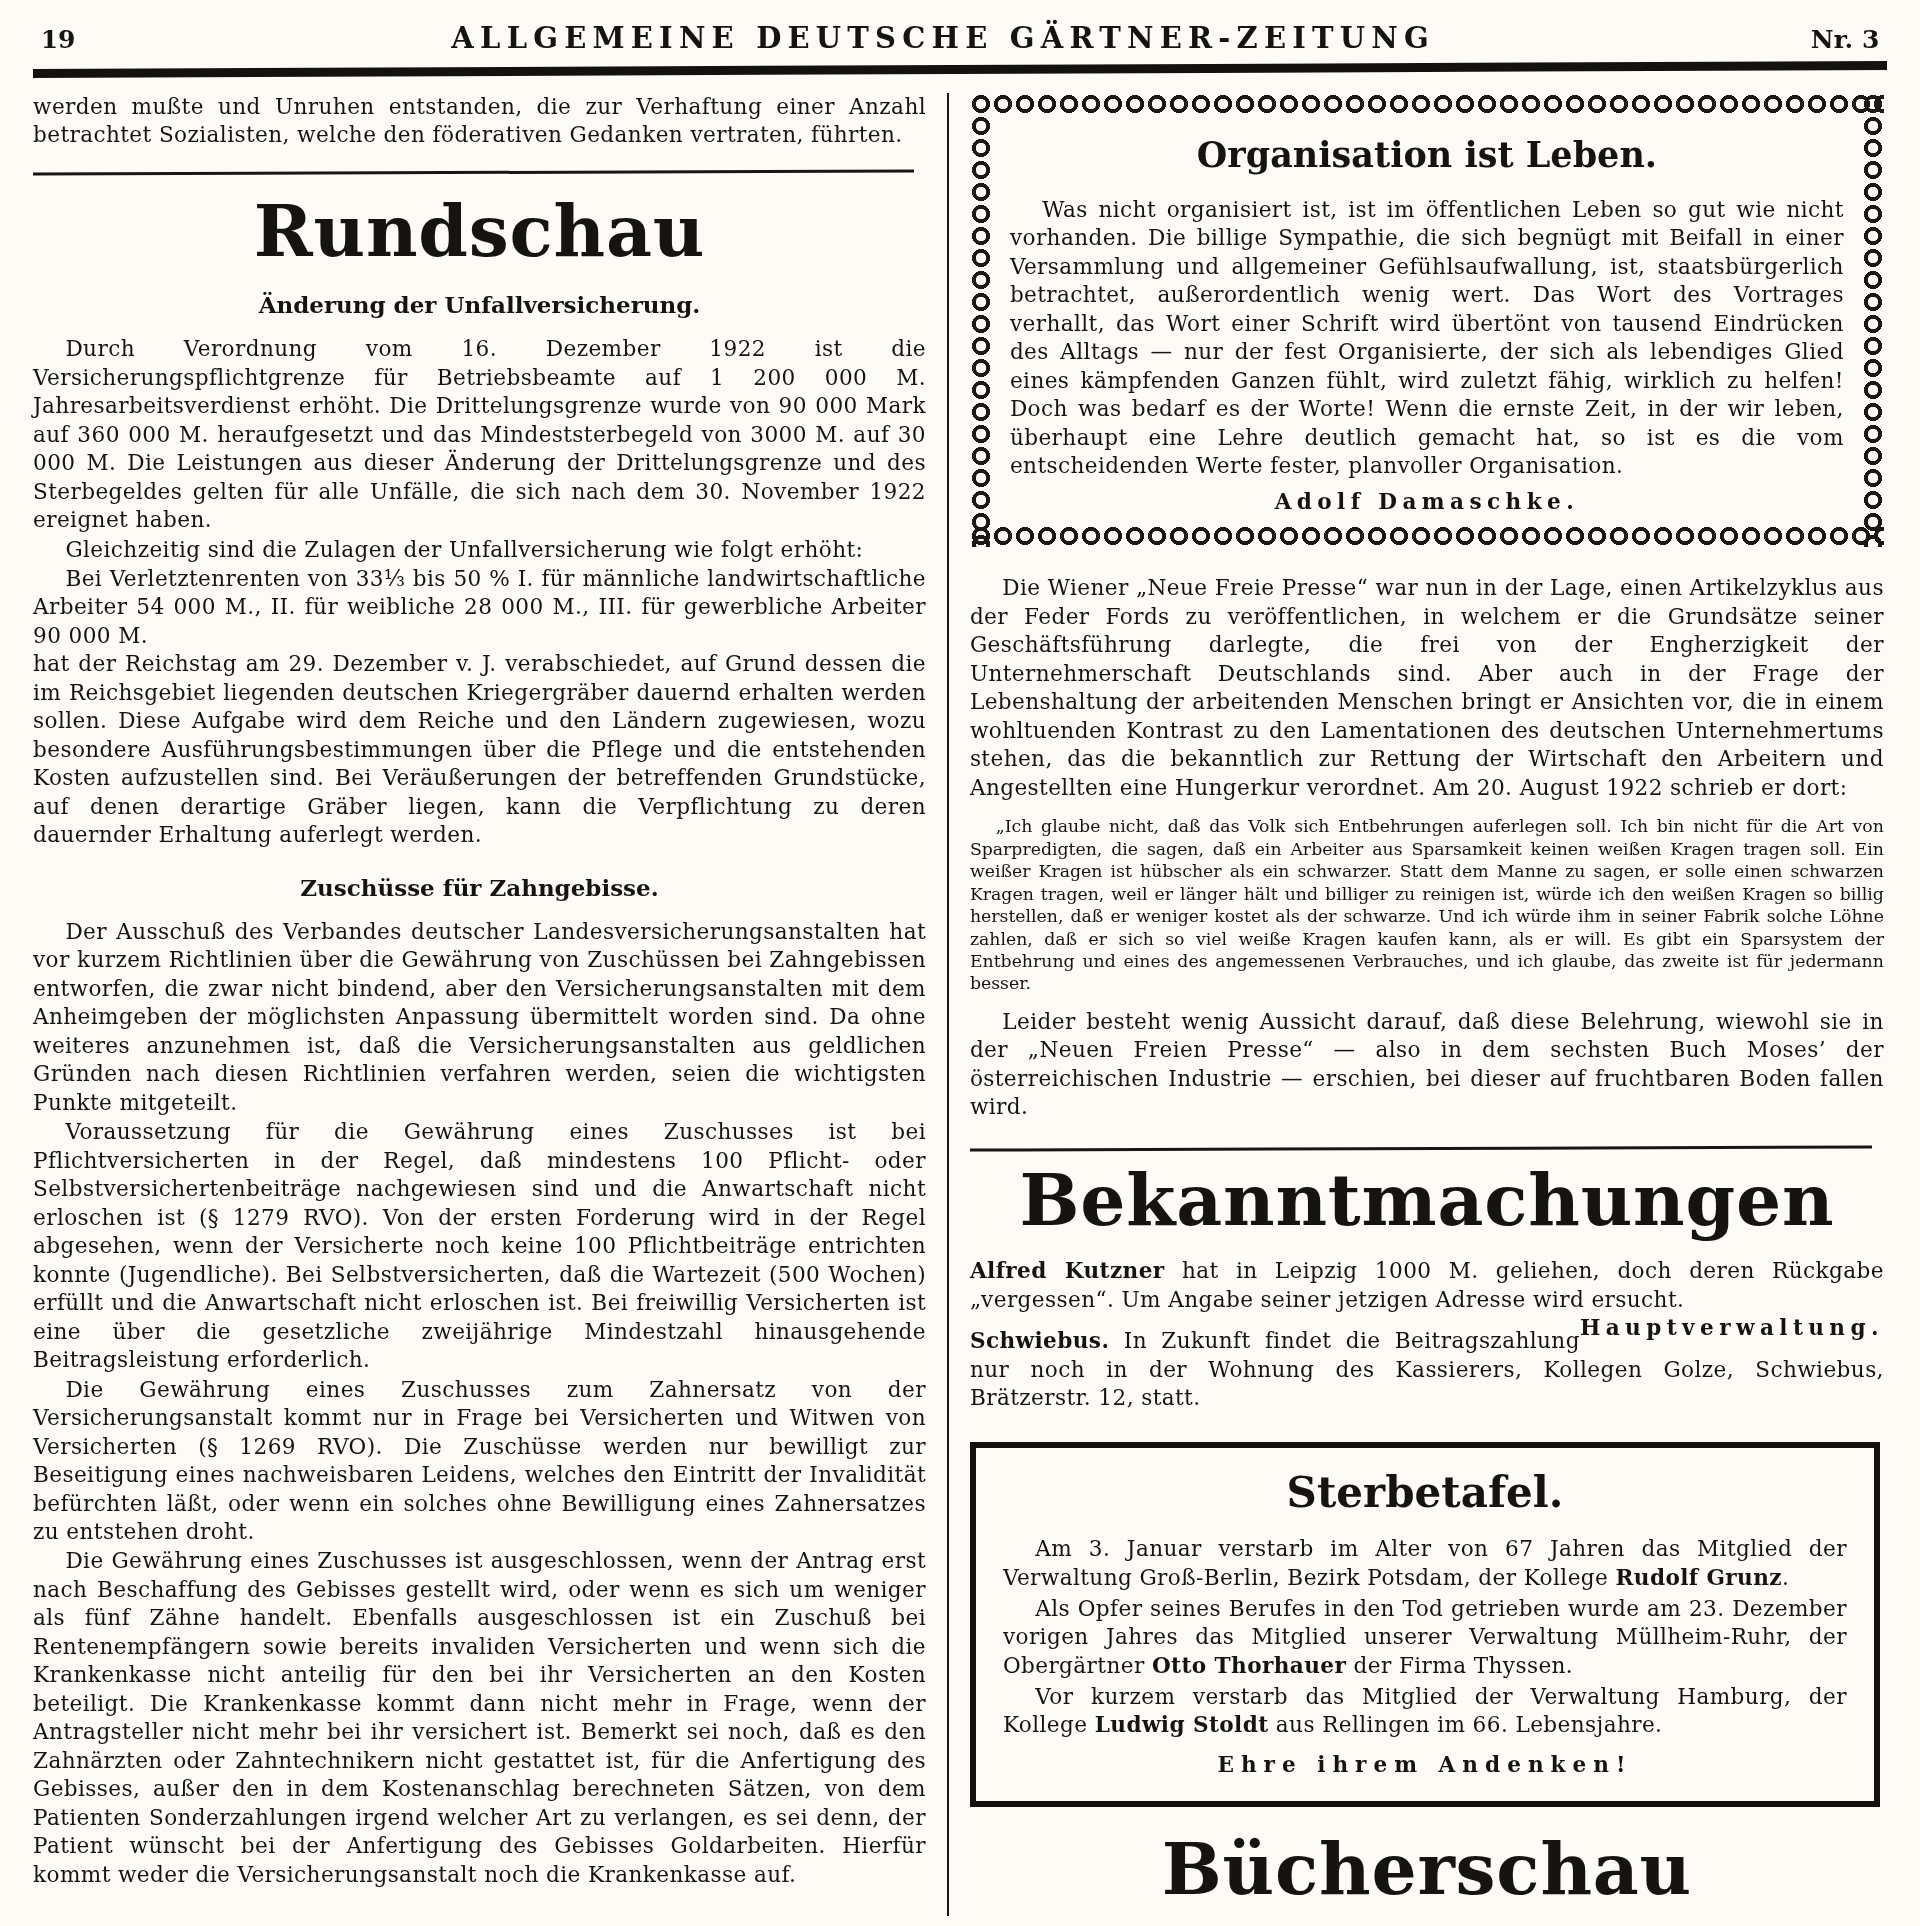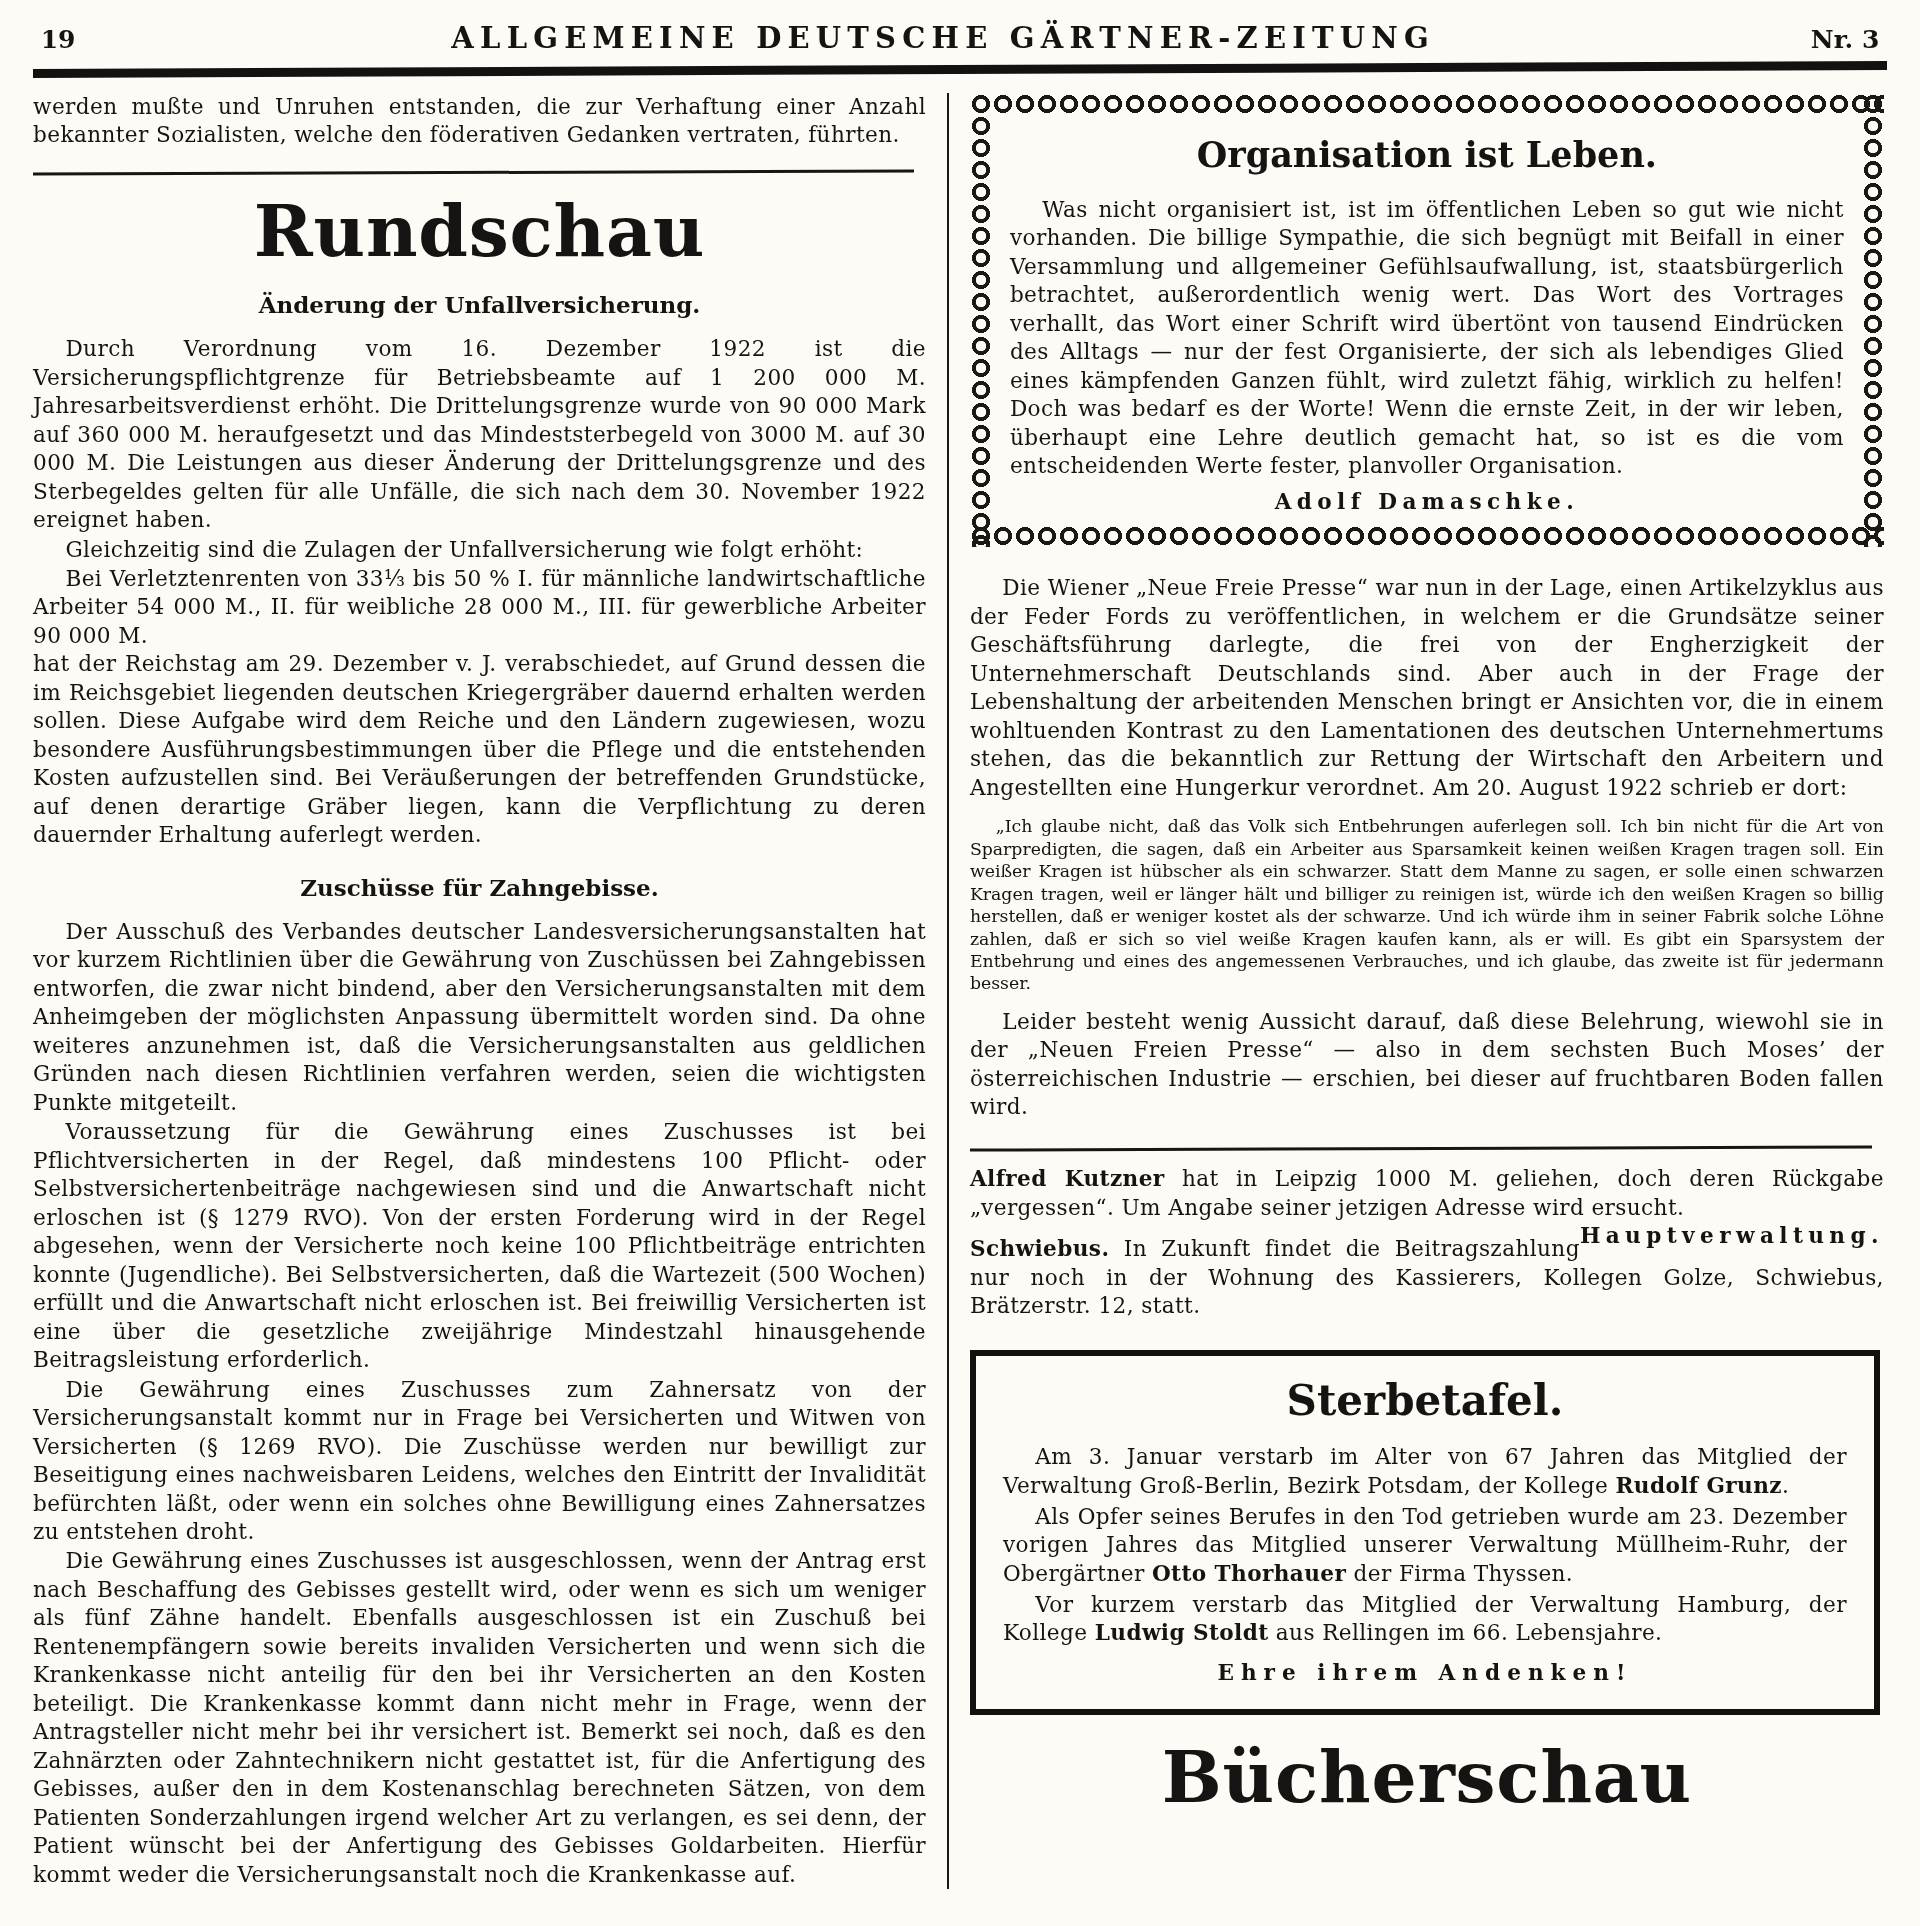--- a/index.html
+++ b/index.html
@@ -69,21 +69,21 @@
     <span class="pagenum">19</span>
     <span class="masthead-title">ALLGEMEINE DEUTSCHE GÄRTNER-ZEITUNG</span>
     <span class="issuenum">Nr. 3</span>
   </header>
   <div class="masthead-rule"></div>
 
   <main class="columns">
 
     <div class="col col-left">
 
-      <p class="body-text">werden mußte und Unruhen entstanden, die zur Verhaftung einer Anzahl bekannter Sozialisten, welche den föderativen Gedanken vertraten, führten.</p>
+      <p class="body-text">werden mußte und Unruhen entstanden, die zur Verhaftung einer Anzahl betrachtet Sozialisten, welche den föderativen Gedanken vertraten, führten.</p>
 
       <div class="section-rule"></div>
 
       <h2 class="display-heading">Rundschau</h2>
 
       <section class="article">
         <h3 class="sub-heading">Änderung der Unfallversicherung.</h3>
         <p class="body-text indent">Durch Verordnung vom 16. Dezember 1922 ist die Versicherungspflichtgrenze für Betriebsbeamte auf 1 200 000 M. Jahresarbeitsverdienst erhöht. Die Drittelungsgrenze wurde von 90 000 Mark auf 360 000 M. heraufgesetzt und das Mindeststerbegeld von 3000 M. auf 30 000 M. Die Leistungen aus dieser Änderung der Drittelungsgrenze und des Sterbegeldes gelten für alle Unfälle, die sich nach dem 30. November 1922 ereignet haben.</p>
         <p class="body-text indent">Gleichzeitig sind die Zulagen der Unfallversicherung wie folgt erhöht:</p>
         <p class="body-text indent">Bei Verletztenrenten von 33⅓ bis 50 % I. für männliche landwirtschaftliche Arbeiter 54 000 M., II. für weibliche 28 000 M., III. für gewerbliche Arbeiter 90 000 M.</p>
@@ -114,20 +114,21 @@
       </div>
 
       <section>
         <p class="body-text indent">Die Wiener „Neue Freie Presse“ war nun in der Lage, einen Artikelzyklus aus der Feder Fords zu veröffentlichen, in welchem er die Grundsätze seiner Geschäftsführung darlegte, die frei von der Engherzigkeit der Unternehmerschaft Deutschlands sind. Aber auch in der Frage der Lebenshaltung der arbeitenden Menschen bringt er Ansichten vor, die in einem wohltuenden Kontrast zu den Lamentationen des deutschen Unternehmertums stehen, das die bekanntlich zur Rettung der Wirtschaft den Arbeitern und Angestellten eine Hungerkur verordnet. Am 20. August 1922 schrieb er dort:</p>
         <p class="small-text indent" style="margin-top:13px;">„Ich glaube nicht, daß das Volk sich Entbehrungen auferlegen soll. Ich bin nicht für die Art von Sparpredigten, die sagen, daß ein Arbeiter aus Sparsamkeit keinen weißen Kragen tragen soll. Ein weißer Kragen ist hübscher als ein schwarzer. Statt dem Manne zu sagen, er solle einen schwarzen Kragen tragen, weil er länger hält und billiger zu reinigen ist, würde ich den weißen Kragen so billig herstellen, daß er weniger kostet als der schwarze. Und ich würde ihm in seiner Fabrik solche Löhne zahlen, daß er sich so viel weiße Kragen kaufen kann, als er will. Es gibt ein Sparsystem der Entbehrung und eines des angemessenen Verbrauches, und ich glaube, das zweite ist für jedermann besser.</p>
         <p class="body-text indent" style="margin-top:13px;">Leider besteht wenig Aussicht darauf, daß diese Belehrung, wiewohl sie in der „Neuen Freien Presse“ — also in dem sechsten Buch Moses’ der österreichischen Industrie — erschien, bei dieser auf fruchtbaren Boden fallen wird.</p>
       </section>
 
       <div class="section-rule" style="margin-top:25px;"></div>
 
+      <h2 class="display-heading" style="margin-top:11.6px;">Bekanntmachungen</h2>
 
       <section>
         <p class="body-text announcement">
           <b class="lead-bold">Alfred Kutzner</b>
           <span>hat in Leipzig 1000 M. geliehen, doch deren Rückgabe „vergessen“. Um Angabe seiner jetzigen Adresse wird ersucht.</span>
           <span class="sig-inline">Hauptverwaltung.</span>
         </p>
         <p class="body-text announcement">
           <b class="lead-bold">Schwiebus.</b>
           <span>In Zukunft findet die Beitragszahlung nur noch in der Wohnung des Kassierers, Kollegen Golze, Schwiebus, Brätzerstr. 12, statt.</span>

